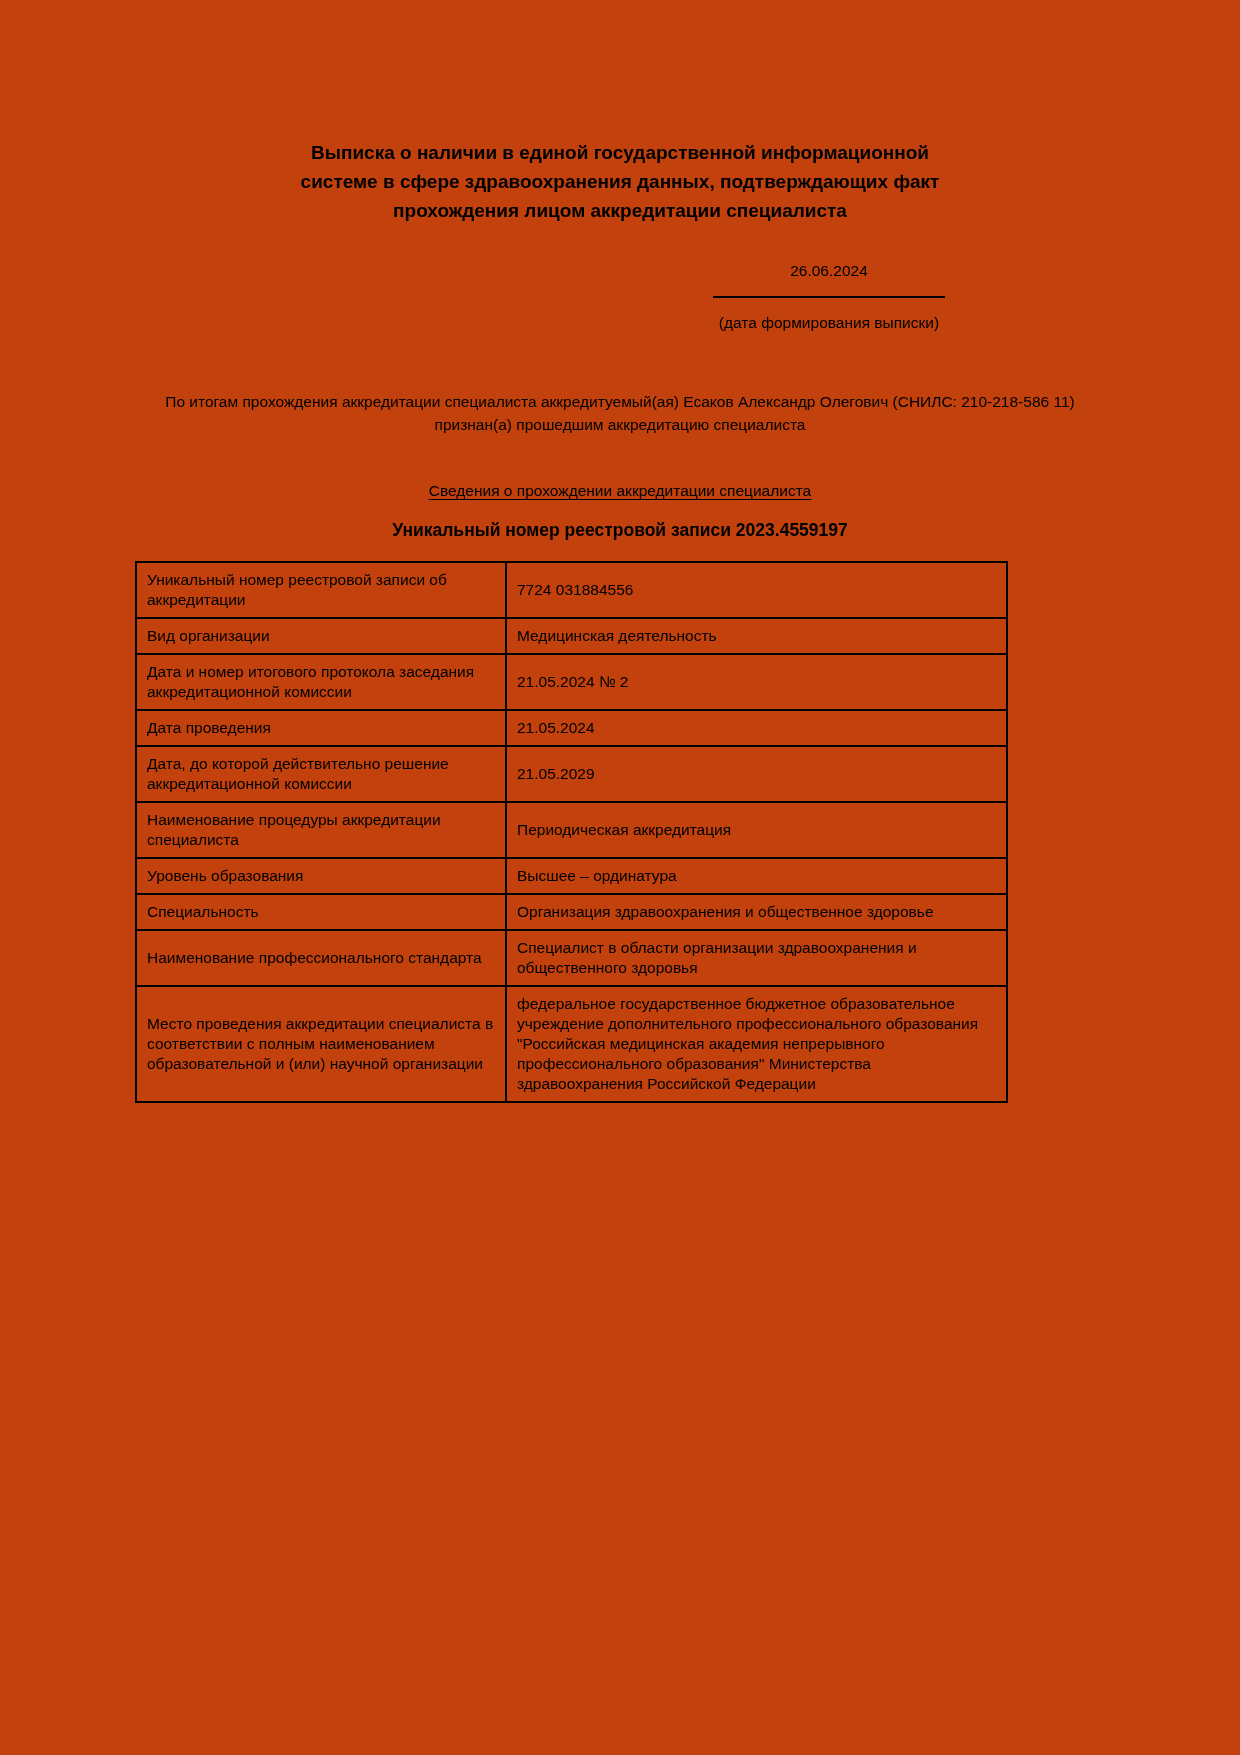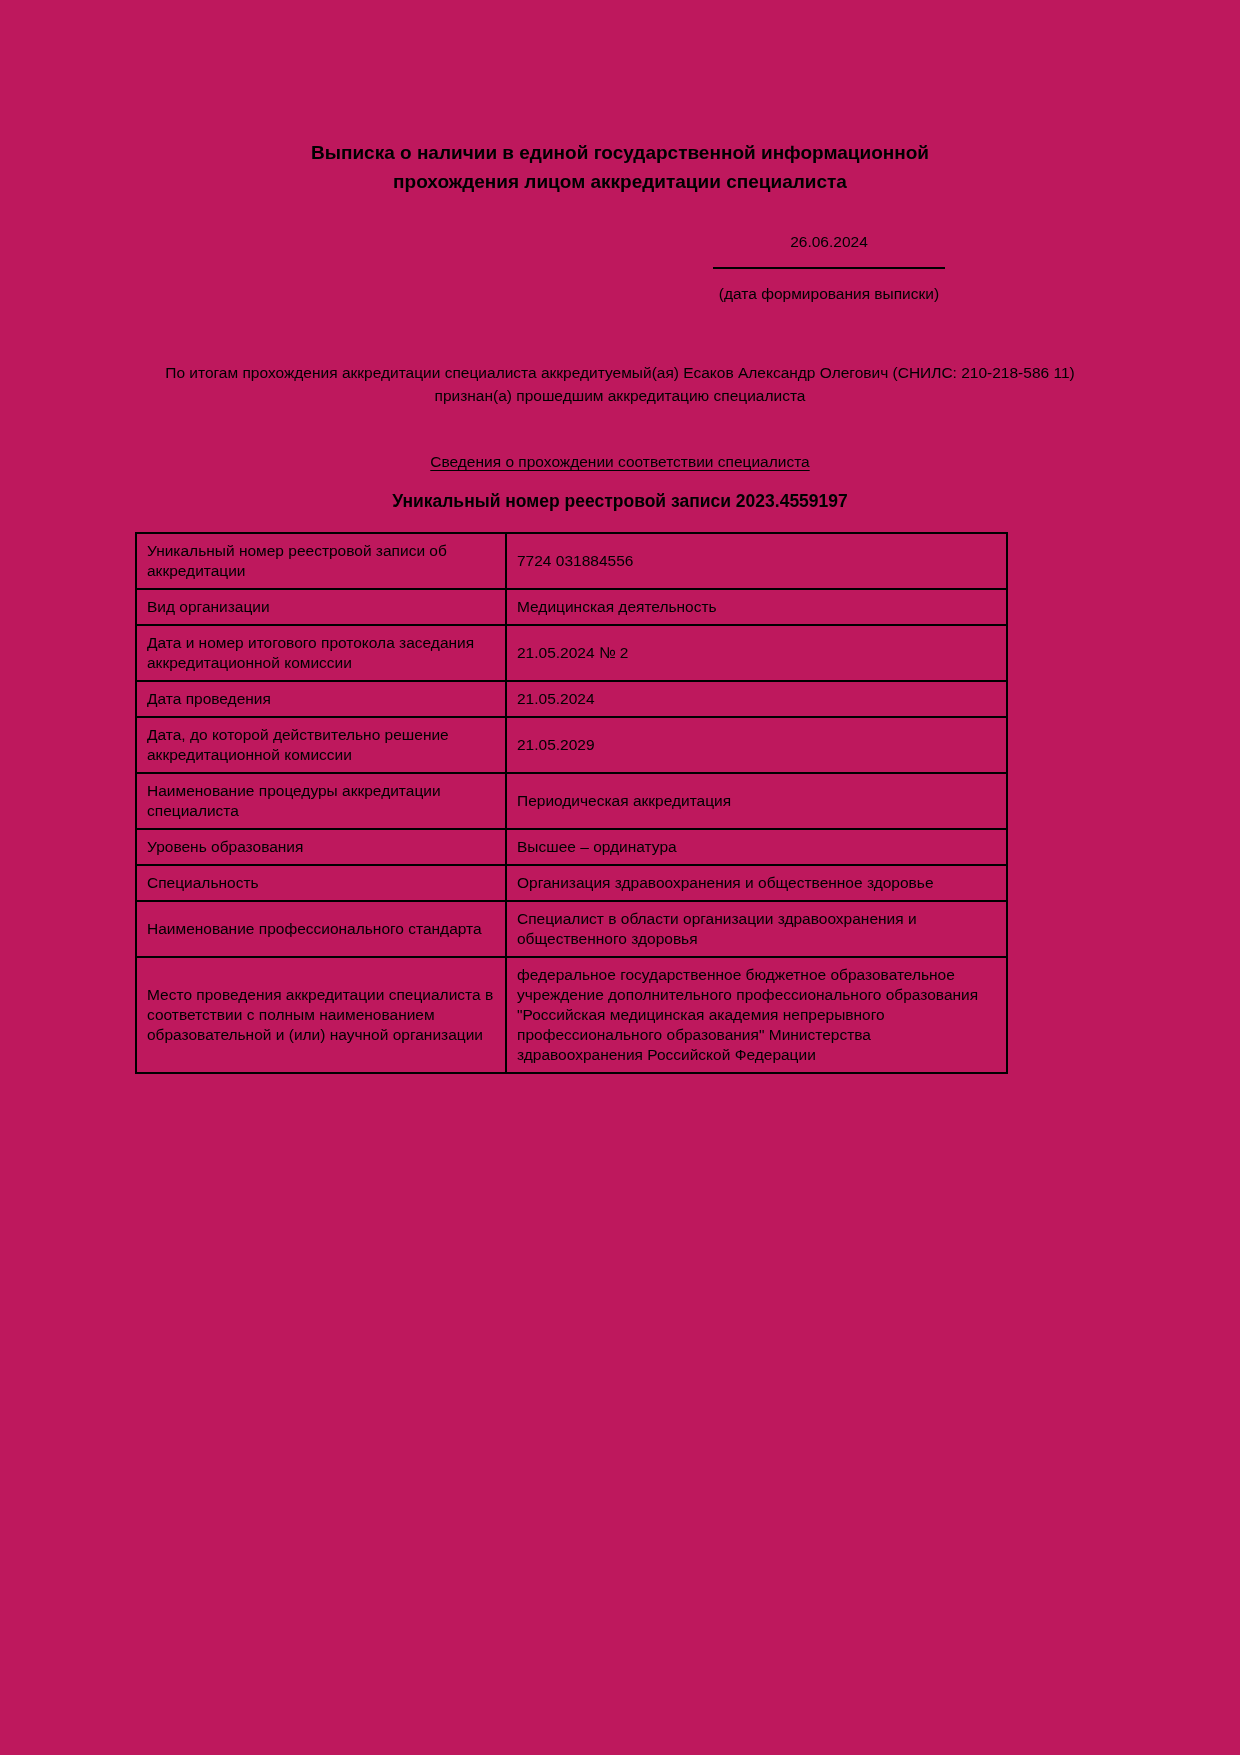--- a/index.html
+++ b/index.html
@@ -8,21 +8,21 @@
     width: 1240px;
     height: 1755px;
     font-family: "Liberation Sans", sans-serif;
     color: #000000;
     overflow: hidden;
   }
   .page {
     width: 1240px;
     height: 1755px;
     padding: 138px 135px 0 135px;
-    background: #be185d;
+    background: #c2410c;
   }
   .doc-title {
     text-align: center;
     font-weight: bold;
     font-size: 19px;
     line-height: 29px;
   }
   .date-block {
     width: 232px;
     margin: 36px 160px 0 auto;
@@ -73,34 +73,35 @@
   td.label-cell { width: 370px; margin-top: 44px; }
   td.value-cell { width: 501px; }
 </style>
 </head>
 <body>
 
 <div class="page">
 
   <div class="doc-title">
     <div>Выписка о наличии в единой государственной информационной</div>
+    <div>системе в сфере здравоохранения данных, подтверждающих факт</div>
     <div>прохождения лицом аккредитации специалиста</div>
   </div>
 
   <div class="date-block">
     <div class="date-value">26.06.2024</div>
     <div class="date-caption">(дата формирования выписки)</div>
   </div>
 
   <div class="intro">
     <div>По итогам прохождения аккредитации специалиста аккредитуемый(ая) Есаков Александр Олегович (СНИЛС: 210-218-586 11)</div>
     <div>признан(а) прошедшим аккредитацию специалиста</div>
   </div>
 
-  <div class="section-heading">Сведения о прохождении соответствии специалиста</div>
+  <div class="section-heading">Сведения о прохождении аккредитации специалиста</div>
 
   <div class="registry-subtitle">Уникальный номер реестровой записи 2023.4559197</div>
 
   <table class="acc-table">
     <tbody>
       <tr>
         <td class="label-cell">Уникальный номер реестровой записи об аккредитации</td>
         <td class="value-cell">7724 031884556</td>
       </tr>
       <tr>

